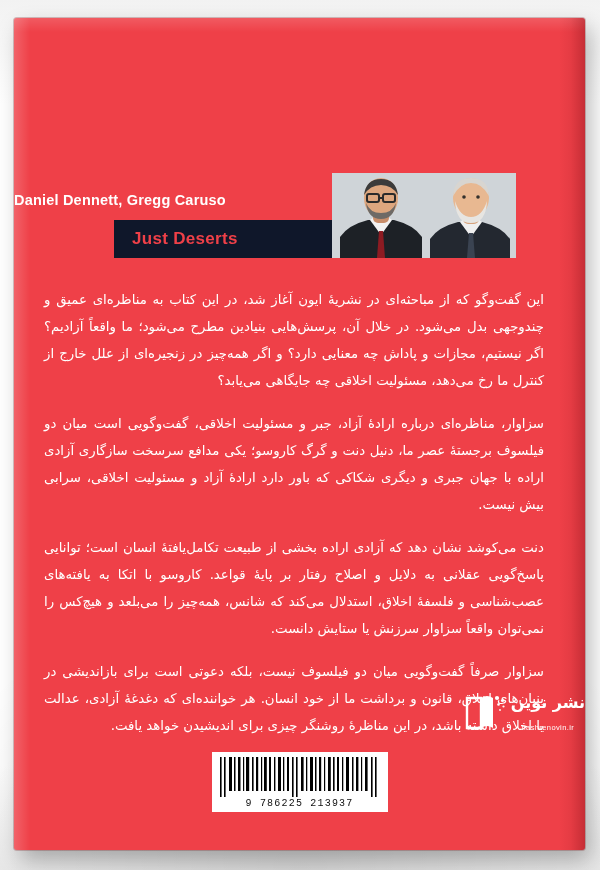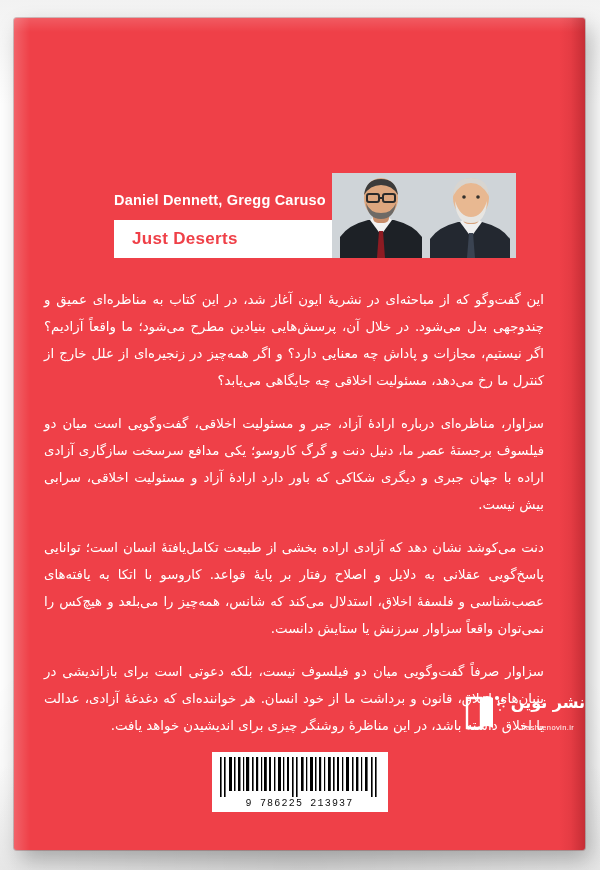--- a/index.html
+++ b/index.html
@@ -70,36 +70,35 @@
     left: 0;
     right: 0;
     top: 150px;
     height: 110px;
   }
   .authors {
     position: absolute;
     top: 24px;
     left: 0;
     right: 0;
-    padding-left: 100px;
     text-align: left;
     direction: ltr;
     color: #ffffff;
     font-family: "Liberation Sans", sans-serif;
     font-weight: bold;
     font-size: 14.5px;
     letter-spacing: 0.2px;
   }
   .title-bar {
     position: absolute;
     top: 52px;
     left: 100px;
     width: 402px;
     height: 38px;
-    background: #ffffff;
+    background: #0f172a;
     display: flex;
     align-items: center;
     direction: ltr;
   }
   .title-bar .title {
     color: #ef4048;
     font-family: "Liberation Sans", sans-serif;
     font-weight: bold;
     font-size: 17px;
     padding-left: 18px;

